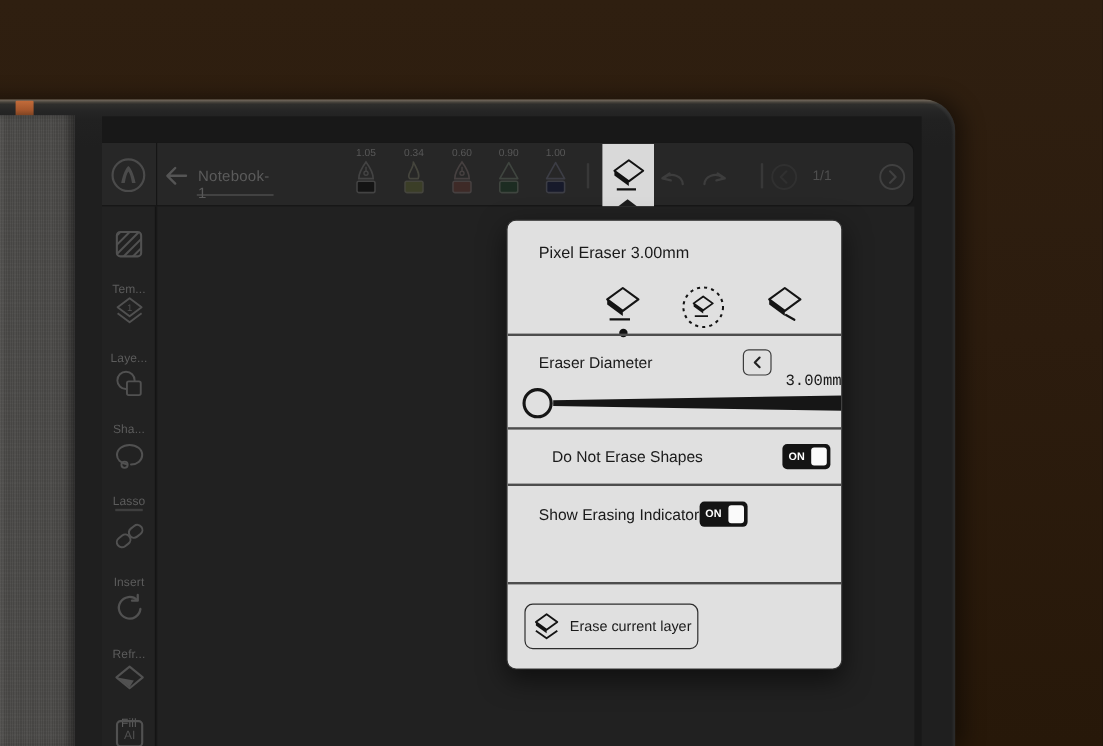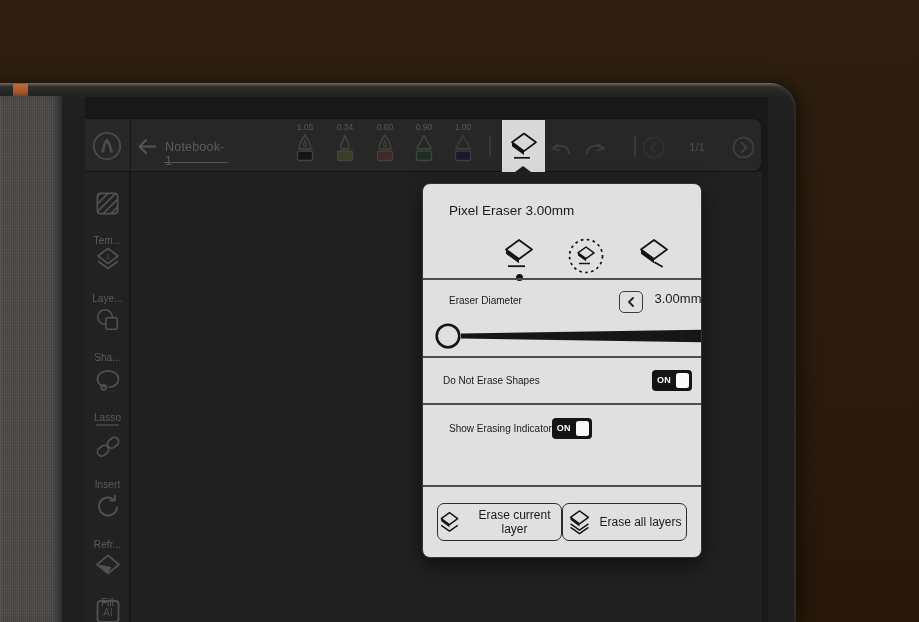--- a/index.html
+++ b/index.html
@@ -35,47 +35,47 @@
   .pen { position:absolute; top:3px; width:34px; height:48px; text-align:center; }
   .pen .sz { display:block; font-size:8.5px; color:#585858; height:11px; }
   .tb-sep { position:absolute; top:17px; width:2px; height:21px; background:#383838; }
 
   .eraser-tab { position:absolute; left:417px; top:1px; width:43px; height:52px; background:#d9d9d9;
                 display:flex; align-items:center; justify-content:center; }
   .eraser-tab .notch { position:absolute; bottom:0; left:13px; width:0; height:0;
                 border-left:8px solid transparent; border-right:8px solid transparent; border-bottom:6px solid #1d1d1d; }
 
   .tb-icon { position:absolute; top:17px; }
-  .pg-num { position:absolute; left:592px; top:22px; width:40px; text-align:center; color:#4e4e4e; font-size:11.5px; }
+  .pg-num { position:absolute; left:592px; top:22px; width:40px; text-align:left; color:#4e4e4e; font-size:11.5px; }
 
   .sidebar { position:absolute; left:0; top:75px; width:45px; height:450px; background:#222;
              border-right:1px solid #141414; }
   .sb-item { position:absolute; left:0; width:45px; text-align:center; }
   .sb-item .lbl { display:block; font-size:10px; color:#5c5c5c; margin-top:14px; letter-spacing:.1px; }
   .sb-div { position:absolute; left:11px; width:23px; height:2px; background:#3e3e3e; }
   .canvas { position:absolute; left:46px; top:75px; width:631px; height:450px; background:#212121; }
 
   
   .panel { position:absolute; left:337px; top:86px; width:280px; height:375px; background:#e0e0e0;
            border:1px solid #333; border-radius:8px; overflow:hidden;
            box-shadow:0 8px 22px rgba(0,0,0,.55); display:flex; flex-direction:column; color:#1a1a1a; }
   .p-sec { border-top:2px solid #4d4d4d; }
   .p-sec:first-child { border-top:none; }
   .p-s1 { height:104px; position:relative; }
   .p-hdr { position:absolute; left:26px; top:19px; font-size:13.5px; }
   .mode { position:absolute; top:52px; width:44px; height:44px; display:flex; align-items:flex-start; justify-content:center; }
   .mode-dot { position:absolute; left:93px; top:90px; width:7px; height:7px; border-radius:50%; background:#111; }
   .p-s2 { height:85px; position:relative; }
-  .p-lbl { font-size:10px; }
+  .p-lbl { font-size:13px; }
   .s2-lbl { position:absolute; left:26px; top:15px; }
   .step-btn { position:absolute; top:11px; width:24px; height:22px; border:1.5px solid #3c3c3c; border-radius:5px;
               background:transparent; display:flex; align-items:center; justify-content:center; }
-  .step-val { position:absolute; left:222px; top:11px; width:66px; text-align:center; font-size:13px; }
+  .step-val { position:absolute; left:222px; top:30px; width:66px; text-align:center; font-size:13px;font-family:Liberation Mono, monospace; }
   .slider { position:absolute; left:10px; top:40px; }
-  .p-s3 { height:52px; display:flex; align-items:center; justify-content:space-between; padding:0 9px 0 20px; }
+  .p-s3 { height:52px; display:flex; align-items:center; justify-content:space-between; padding:0 9px 0 37px; }
   .p-s4 { height:54px; display:flex; align-items:center; justify-content:flex-start; padding:0 9px 0 26px; }
   .toggle { width:40px; height:21px; background:#141414; border-radius:4px; display:flex; align-items:center; flex:none; }
   .toggle .on { margin-left:5px; font-size:9px; font-weight:bold; color:#fff; letter-spacing:.2px; }
   .toggle .knob { width:13px; height:15px; background:#fafafa; border-radius:2.5px; margin-left:auto; margin-right:3px; }
   .p-s5 { flex:1; display:flex; align-items:flex-start; justify-content:space-between; padding:16px 14px;margin-top:33px; }
   .layer-btn { width:145px; height:38px; border:1.5px solid #2d2d2d; border-radius:7px; background:transparent;
                display:flex; align-items:center; justify-content:center; gap:7px; font-size:12px; color:#1a1a1a;
                font-family:"Liberation Sans", sans-serif; }
 </style>
 </head>
@@ -325,28 +325,19 @@
 
         <div class="p-sec p-s5">
           <button class="layer-btn">
             <svg width="25" height="27" viewBox="0 0 28 30">
               <path d="M14,3 L24,10.3 L14,17.6 L4,10.3 Z" fill="none" stroke="#141414" stroke-width="1.7" stroke-linejoin="round"></path>
               <path d="M4,10.3 L14,17.6 L14,20.8 L4,13.5 Z" fill="#141414"></path>
               <path d="M4,18.5 L14,25.5 L24,18.5" fill="none" stroke="#141414" stroke-width="1.7" stroke-linejoin="round"></path>
             </svg>
             <span>Erase current layer</span>
           </button>
-          <button class="layer-btn">
-            <svg width="25" height="27" viewBox="0 0 28 30">
-              <path d="M14,2 L24,9.3 L14,16.6 L4,9.3 Z" fill="none" stroke="#141414" stroke-width="1.6" stroke-linejoin="round"></path>
-              <path d="M4,9.3 L14,16.6 L14,19.4 L4,12.1 Z" fill="#141414"></path>
-              <path d="M4,16.5 L14,23.5 L24,16.5" fill="none" stroke="#141414" stroke-width="1.6" stroke-linejoin="round"></path>
-              <path d="M4,20.5 L14,27.5 L24,20.5" fill="none" stroke="#141414" stroke-width="1.6" stroke-linejoin="round"></path>
-            </svg>
-            <span>Erase all layers</span>
-          </button>
         </div>
 
       </div>
 
     </div>
   </div>
 </div>
 
 </body></html>

